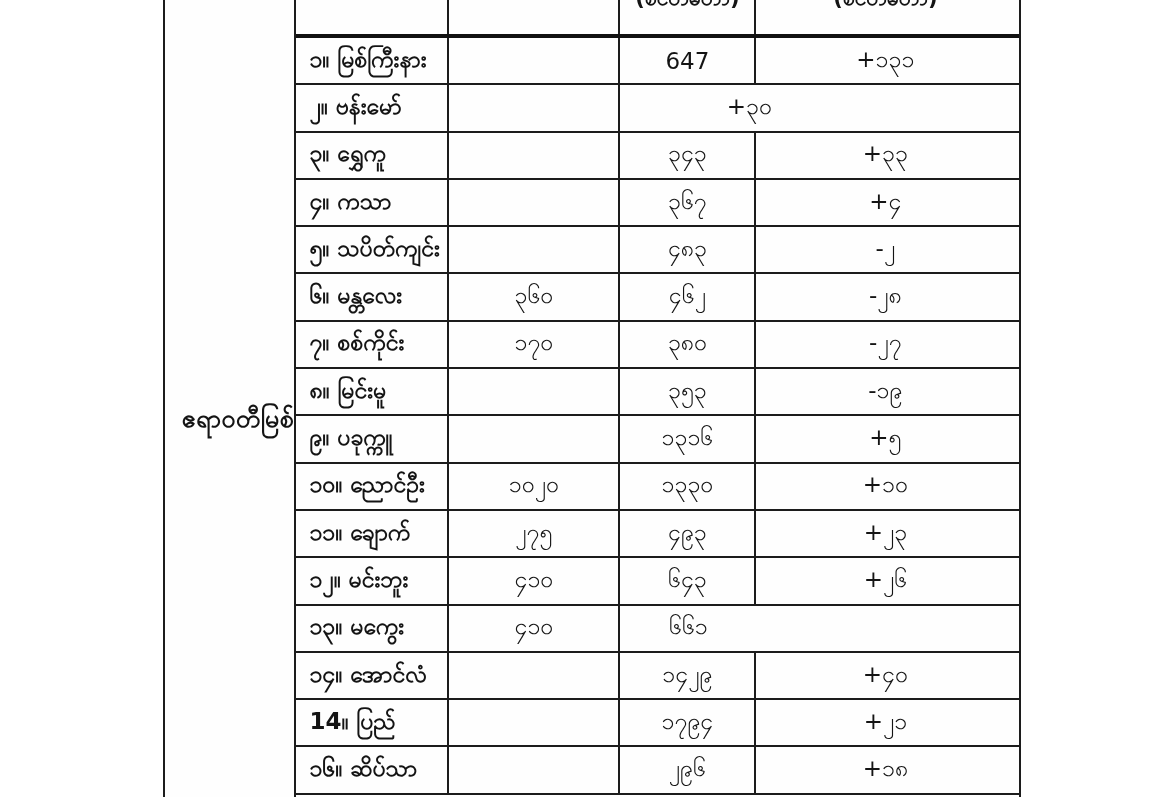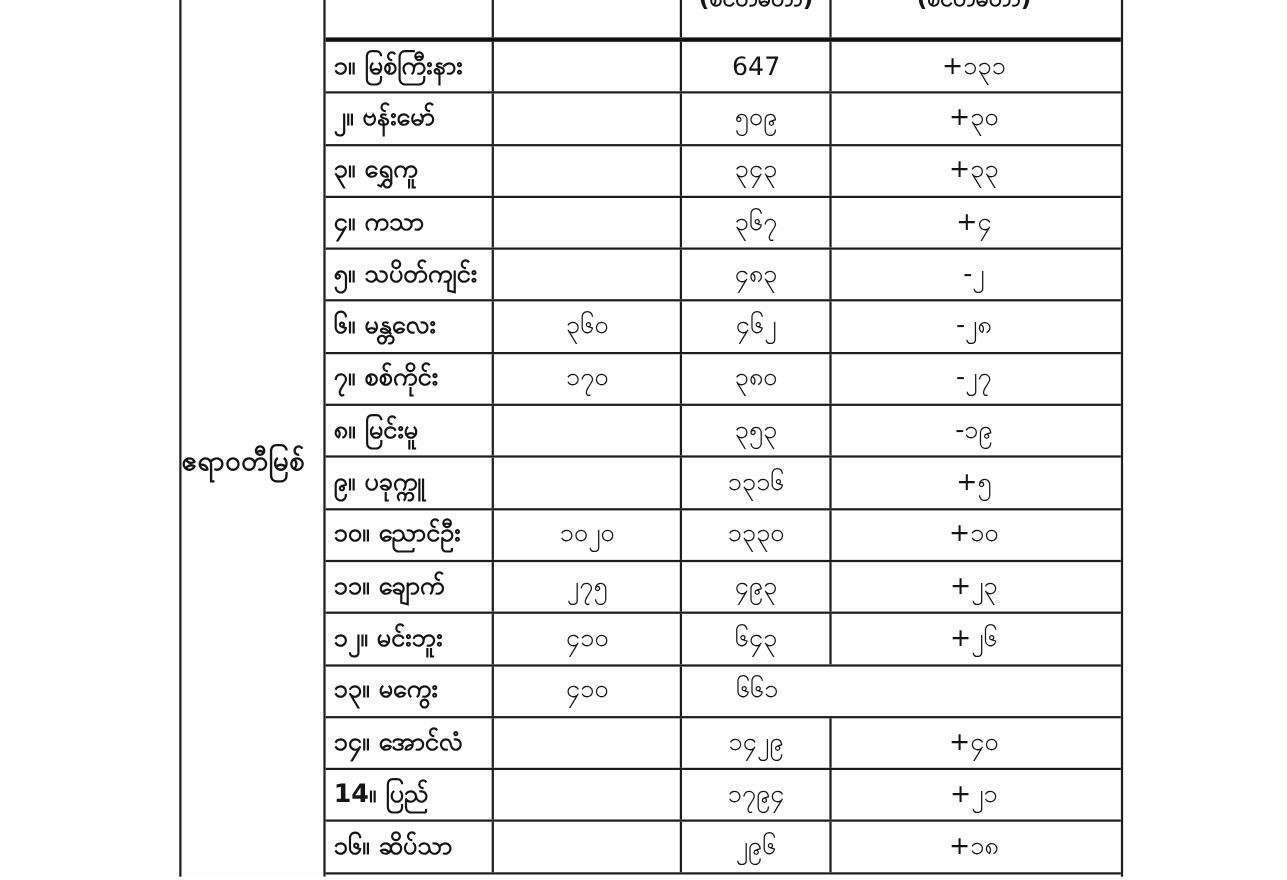--- a/index.html
+++ b/index.html
@@ -29,21 +29,21 @@
     overflow: hidden;
     background: #fefefe;
   }
   
   .rivercol {
     width: 132px;
     box-sizing: border-box;
     border-right: 2px solid #1c1c1c;
     display: flex;
     align-items: center;
-    justify-content: flex-start;
+    justify-content: flex-end;
     padding-top: 44px;
   }
   .river-label {
     font-size: 25px;
     font-weight: 700;
     letter-spacing: 0.5px;
     white-space: nowrap;
   }
   
   .gridcol {
@@ -87,21 +87,21 @@
     align-items: center;
     justify-content: center;
     font-size: 23px;
     white-space: nowrap;
     overflow: hidden;
   }
   .cell:last-child { border-right: none; }
   .c-name {
     width: 153px;
     justify-content: flex-start;
-    padding-left: 7px;
+    padding-left: 13px;
     font-weight: 600;
   }
   .c-aux   { width: 171px; }
   .c-level { width: 136px; }
   .c-chg   { width: 258px; }
 </style>
 </head>
 <body>
 
 <div class="page">
@@ -128,21 +128,20 @@
         <div class="row">
           <div class="cell c-name">၁။ မြစ်ကြီးနား</div>
           <div class="cell c-aux"></div>
           <div class="cell c-level">647</div>
           <div class="cell c-chg">+၁၃၁</div>
         </div>
 
         <div class="row">
           <div class="cell c-name">၂။ ဗန်းမော်</div>
           <div class="cell c-aux"></div>
-          <div class="cell c-level">၅၀၉</div>
           <div class="cell c-chg">+၃၀</div>
         </div>
 
         <div class="row">
           <div class="cell c-name">၃။ ရွှေကူ</div>
           <div class="cell c-aux"></div>
           <div class="cell c-level">၃၄၃</div>
           <div class="cell c-chg">+၃၃</div>
         </div>
 

